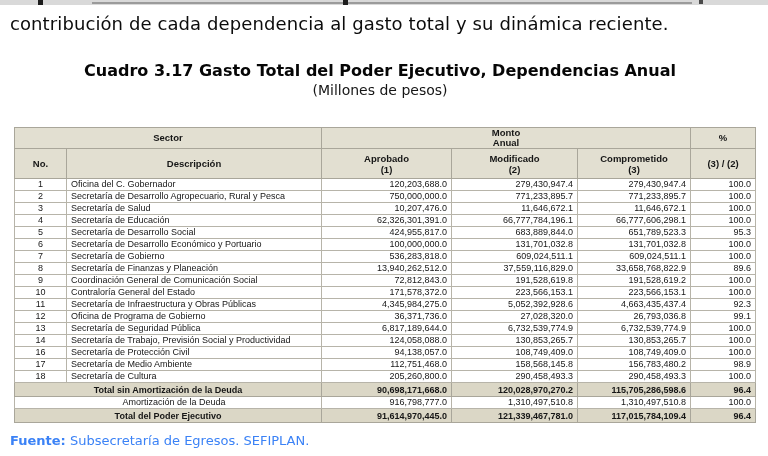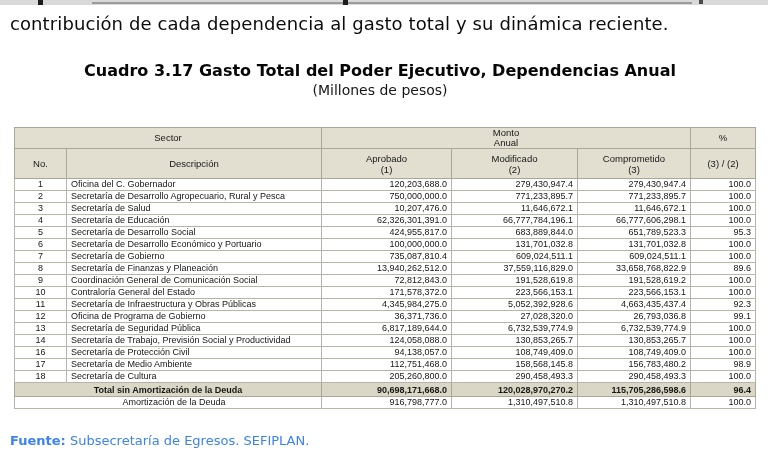--- a/index.html
+++ b/index.html
@@ -31,21 +31,21 @@
     position:absolute; top:127px; left:14px; width:741px;
     border-collapse:collapse; table-layout:fixed;
     font-family:"Liberation Sans", sans-serif; font-size:9px;
     border:1px solid #85837c;
   }
   .main th, .main td {
     border:1px solid #b7b4a9; overflow:hidden; white-space:nowrap;
     padding:0 4px; color:#161616;
   }
   .main thead th {
-    background:#e2dfd1; font-size:9.5px; font-weight:normal;
+    background:#e2dfd1; font-size:9.5px; font-weight:bold;
     text-align:center; border-color:#a9a69a;
   }
   .main thead tr.h1 th { height:20px; line-height:10px; }
   .main thead tr.h2 th { height:30px; line-height:11px; }
   .main tbody td { height:12px; line-height:11px; background:#ffffff; }
   .cell-no  { text-align:center; }
   .cell-desc{ text-align:left; padding-left:5px; }
   .cell-num { text-align:right; padding-right:5px; }
   .cell-pct { text-align:right; padding-right:8px; }
 
@@ -154,21 +154,21 @@
         <td class="cell-no">6</td>
         <td class="cell-desc">Secretaría de Desarrollo Económico y Portuario</td>
         <td class="cell-num">100,000,000.0</td>
         <td class="cell-num">131,701,032.8</td>
         <td class="cell-num">131,701,032.8</td>
         <td class="cell-pct">100.0</td>
       </tr>
       <tr>
         <td class="cell-no">7</td>
         <td class="cell-desc">Secretaría de Gobierno</td>
-        <td class="cell-num">735,087,810.4</td>
+        <td class="cell-num">536,283,818.0</td>
         <td class="cell-num">609,024,511.1</td>
         <td class="cell-num">609,024,511.1</td>
         <td class="cell-pct">100.0</td>
       </tr>
       <tr>
         <td class="cell-no">8</td>
         <td class="cell-desc">Secretaría de Finanzas y Planeación</td>
         <td class="cell-num">13,940,262,512.0</td>
         <td class="cell-num">37,559,116,829.0</td>
         <td class="cell-num">33,658,768,822.9</td>
@@ -255,18 +255,25 @@
       <td class="cell-num">115,705,286,598.6</td>
       <td class="cell-pct">96.4</td>
     </tr>
     <tr class="amort-row">
       <td colspan="2" class="total-label">Amortización de la Deuda</td>
       <td class="cell-num">916,798,777.0</td>
       <td class="cell-num">1,310,497,510.8</td>
       <td class="cell-num">1,310,497,510.8</td>
       <td class="cell-pct">100.0</td>
     </tr>
+    <tr class="total-row">
+      <td colspan="2" class="total-label">Total del Poder Ejecutivo</td>
+      <td class="cell-num">91,614,970,445.0</td>
+      <td class="cell-num">121,339,467,781.0</td>
+      <td class="cell-num">117,015,784,109.4</td>
+      <td class="cell-pct">96.4</td>
+    </tr>
   </tbody>
 </table>
 
 <div class="source-line">
   <span class="lbl">Fuente:</span><span> Subsecretaría de Egresos. SEFIPLAN.</span>
 </div>
 
 </body></html>

